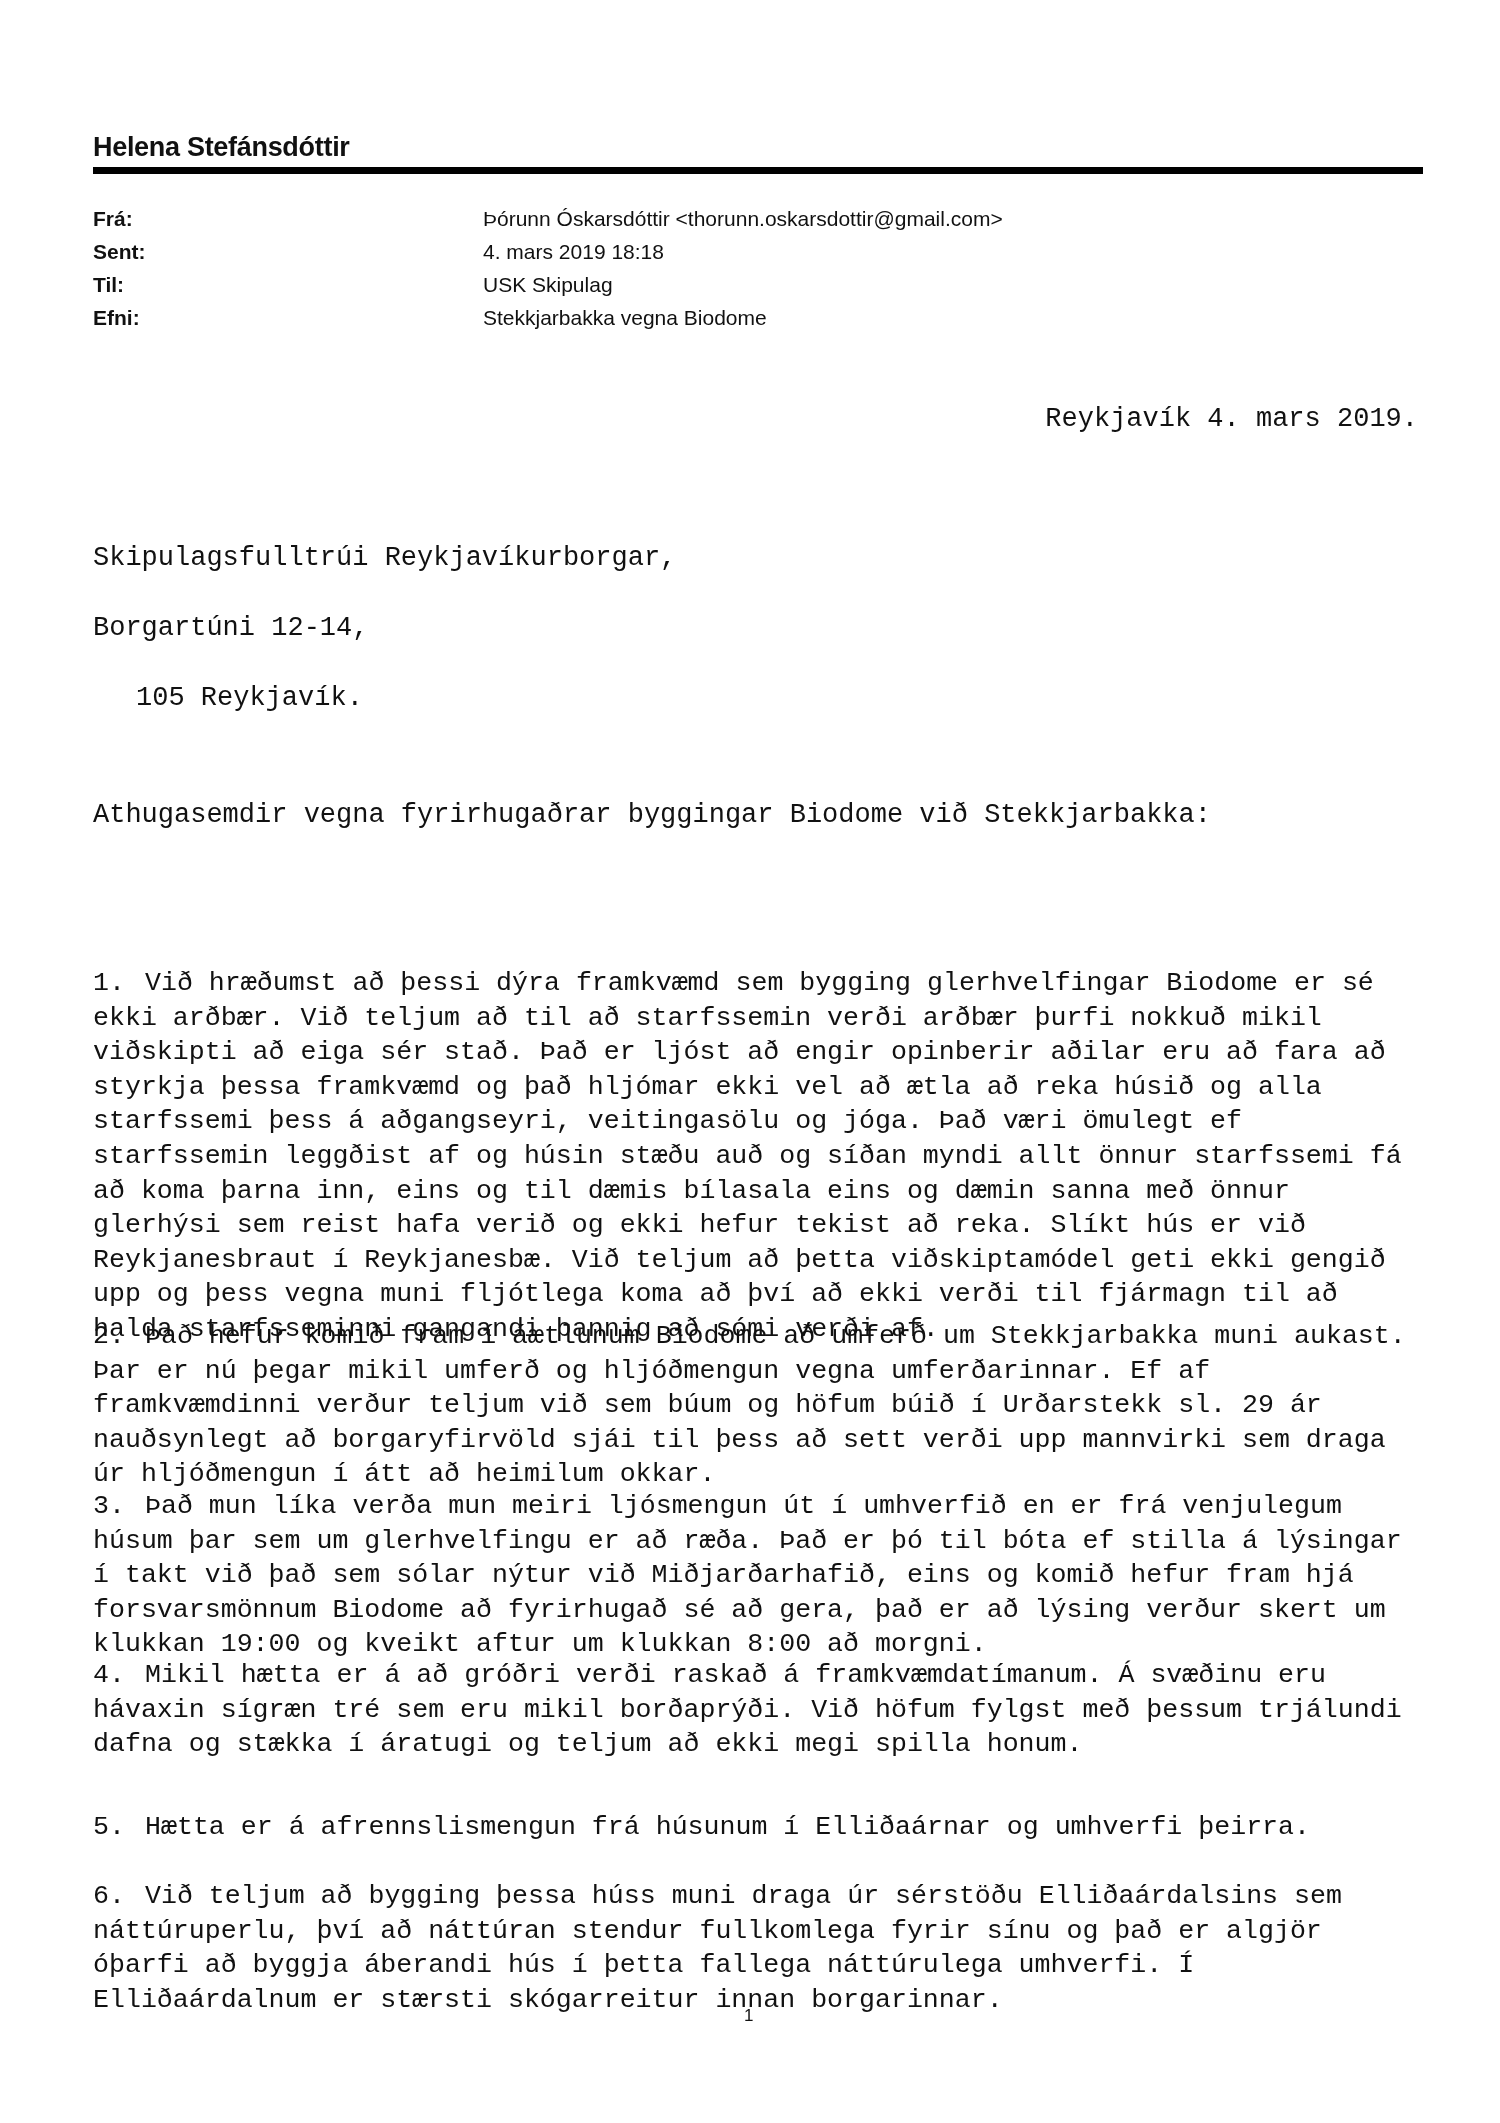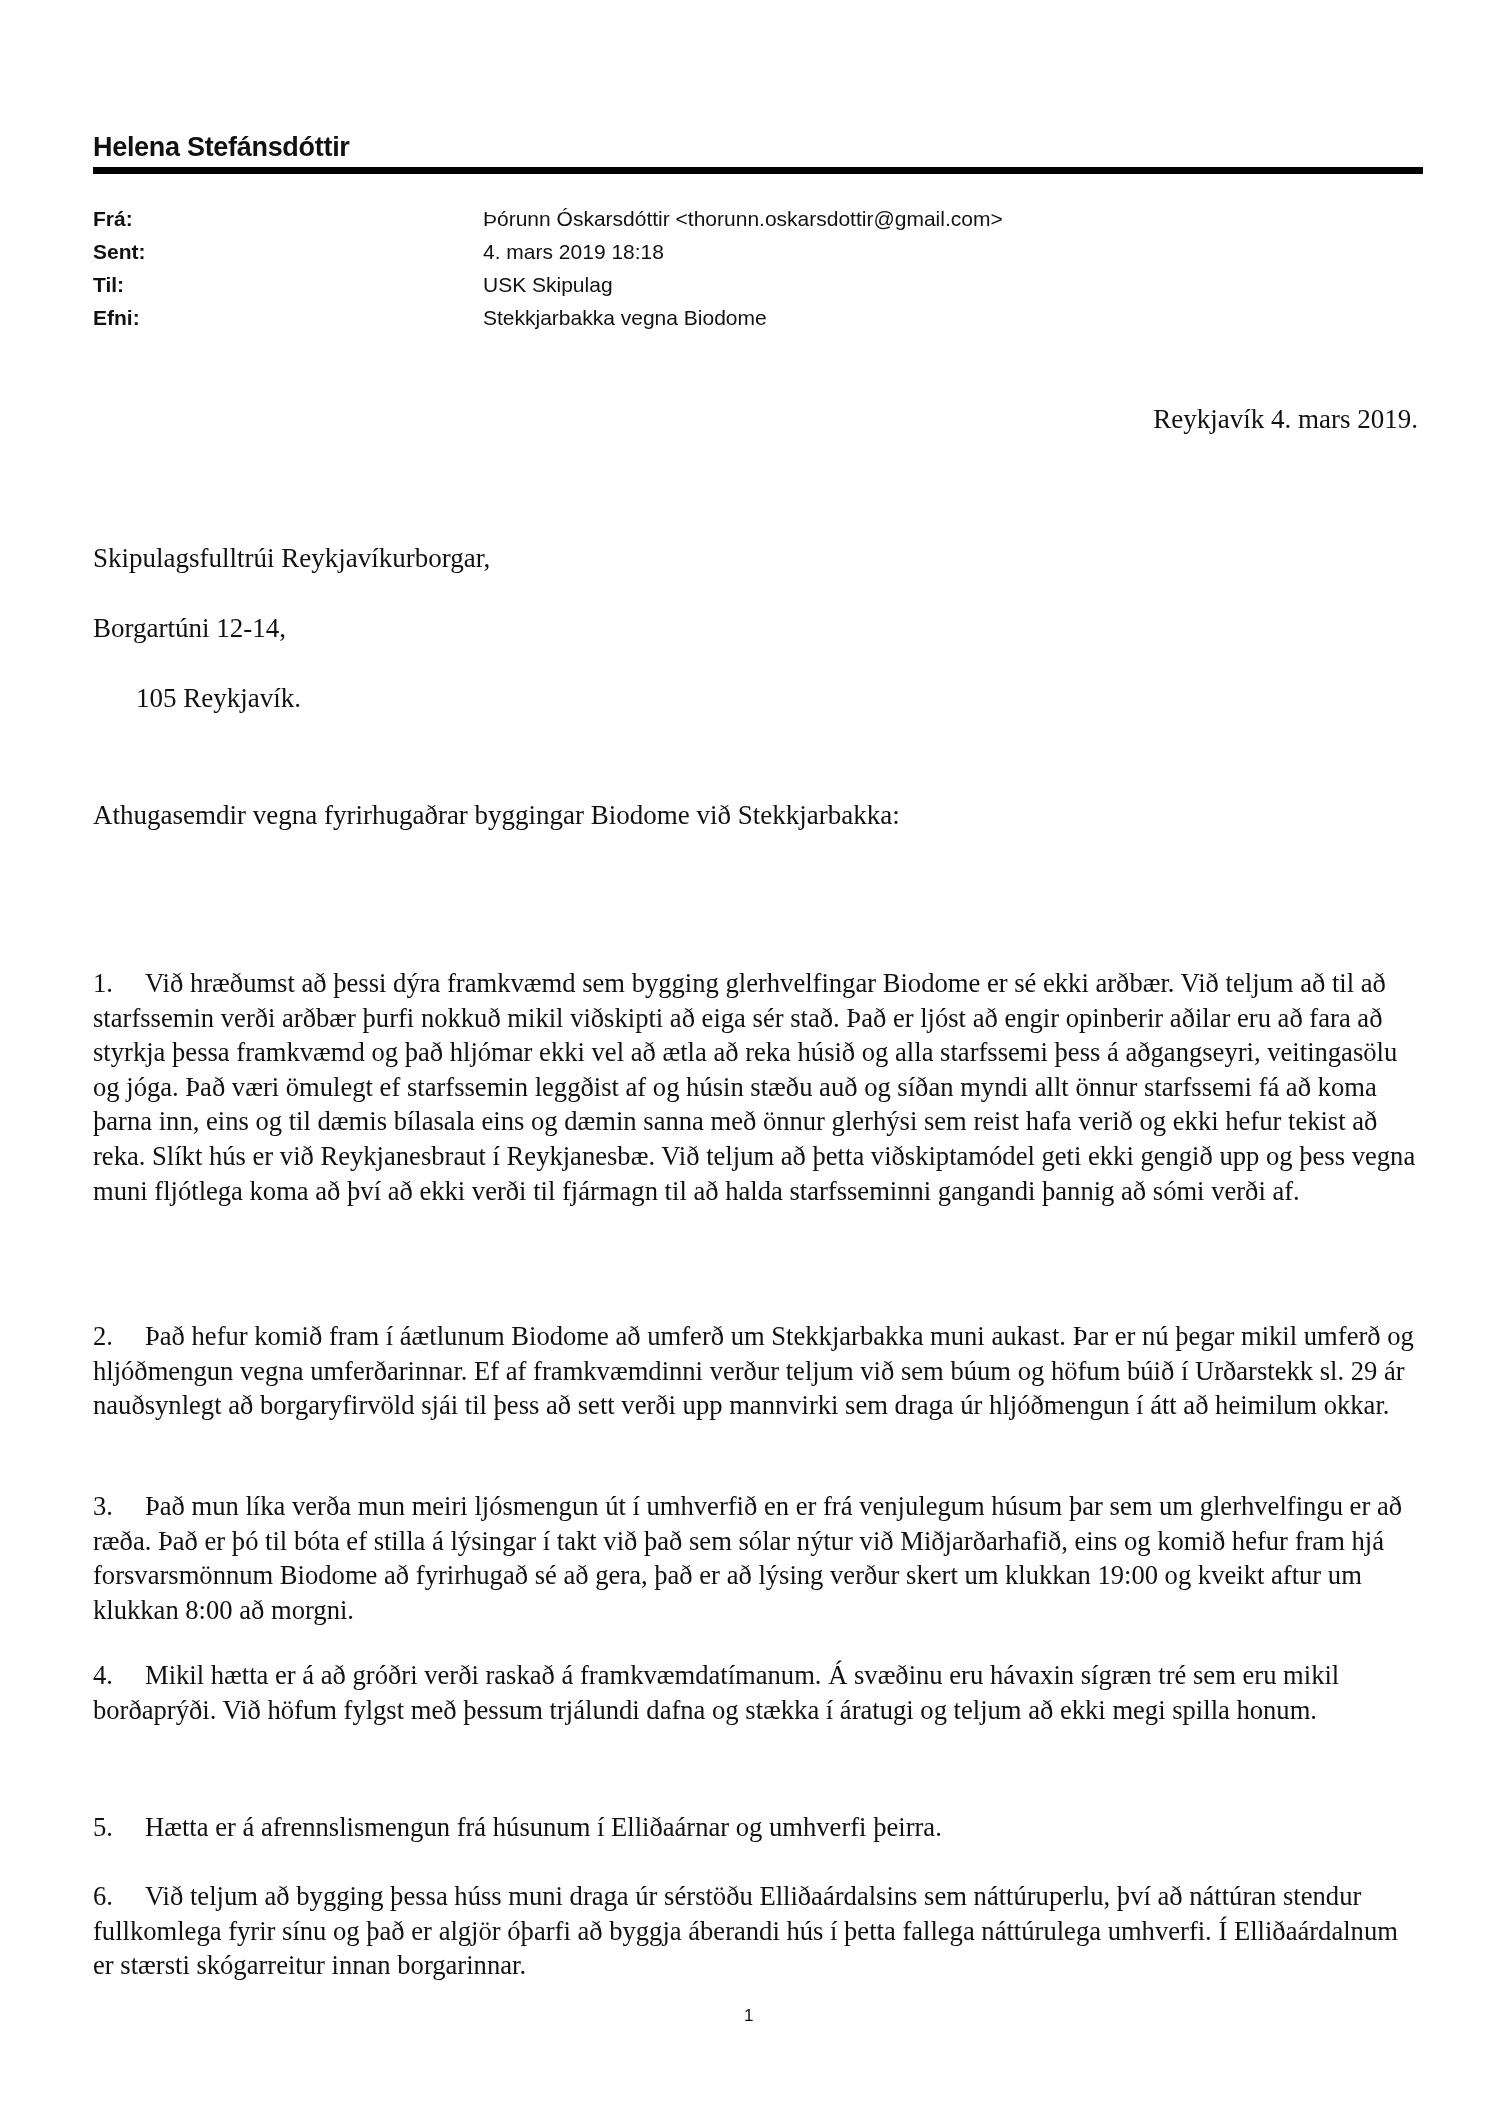--- a/index.html
+++ b/index.html
@@ -1,19 +1,19 @@
 <!DOCTYPE html>
 <html><head>
 <meta charset="utf-8">
 <style>
   html, body { margin: 0; padding: 0; background: #ffffff; }
   body { width: 1500px; height: 2123px; position: relative; overflow: hidden; color: #111; }
   .abs { position: absolute; text-align: center; }
   .sans { font-family: "Liberation Sans", "DejaVu Sans", sans-serif; }
-  .serif { font-family: Liberation Serif, serif; }
+  .serif { font-family: Liberation Mono, monospace; }
   #title { left: 93px; top: 132px; font-size: 27px; font-weight: bold; letter-spacing: -0.3px; }
   #rule { left: 93px; top: 167px; width: 1330px; height: 7px; background: #000; }
   .hdr-row { position: absolute; left: 93px; width: 1000px; height: 30px; font-size: 21px; }
   .hdr-row .lbl { position: absolute; left: 0; top: 0; font-weight: bold; }
   .hdr-row .val { position: absolute; left: 390px; top: 0; }
   #date-line { right: 82px; top: 404px; font-size: 27px; text-align: right; }
   .addr { left: 93px; font-size: 27px; }
   #subject { left: 93px; top: 800px; font-size: 27px; }
   .para { position: absolute; left: 93px; width: 1330px; font-size: 26.6px; line-height: 34.6px; text-align: left; margin-top: 8px; }
   .para .num { display: inline-block; width: 52px; }

